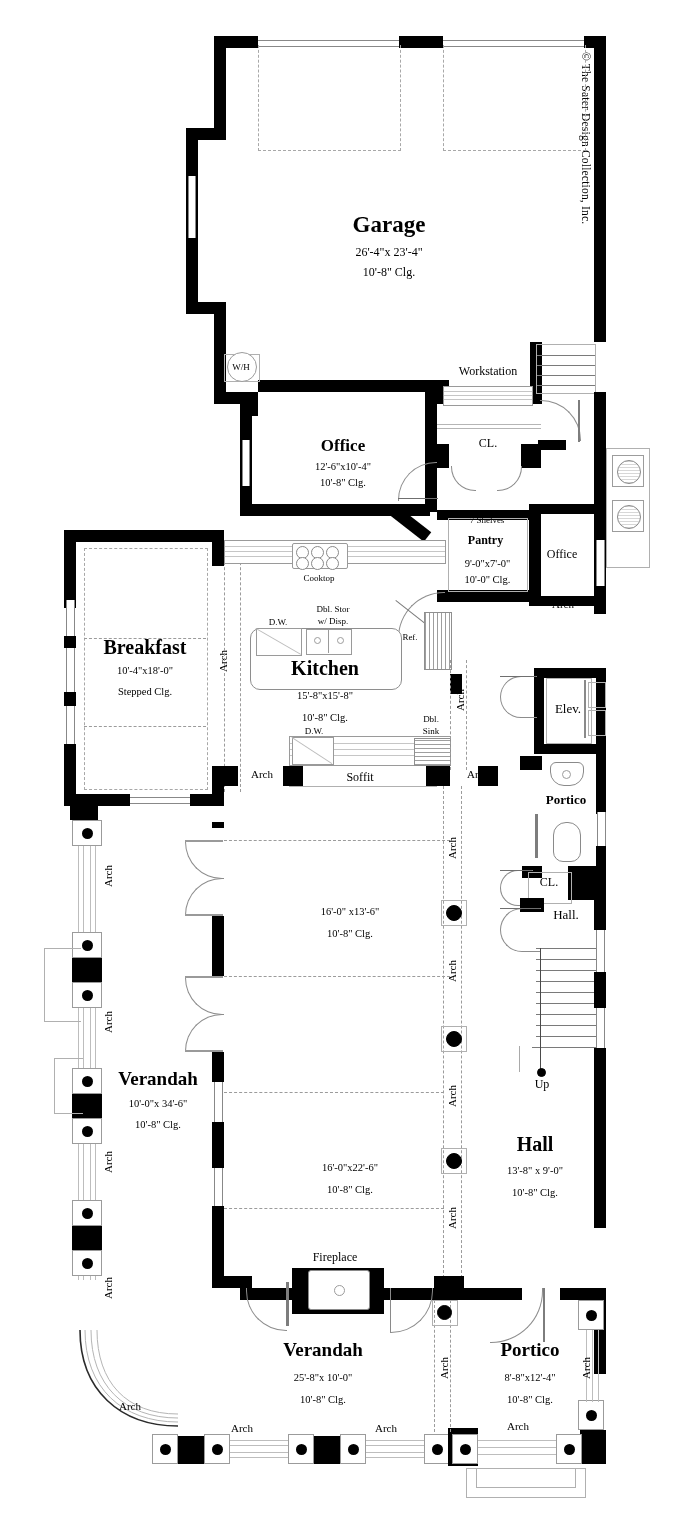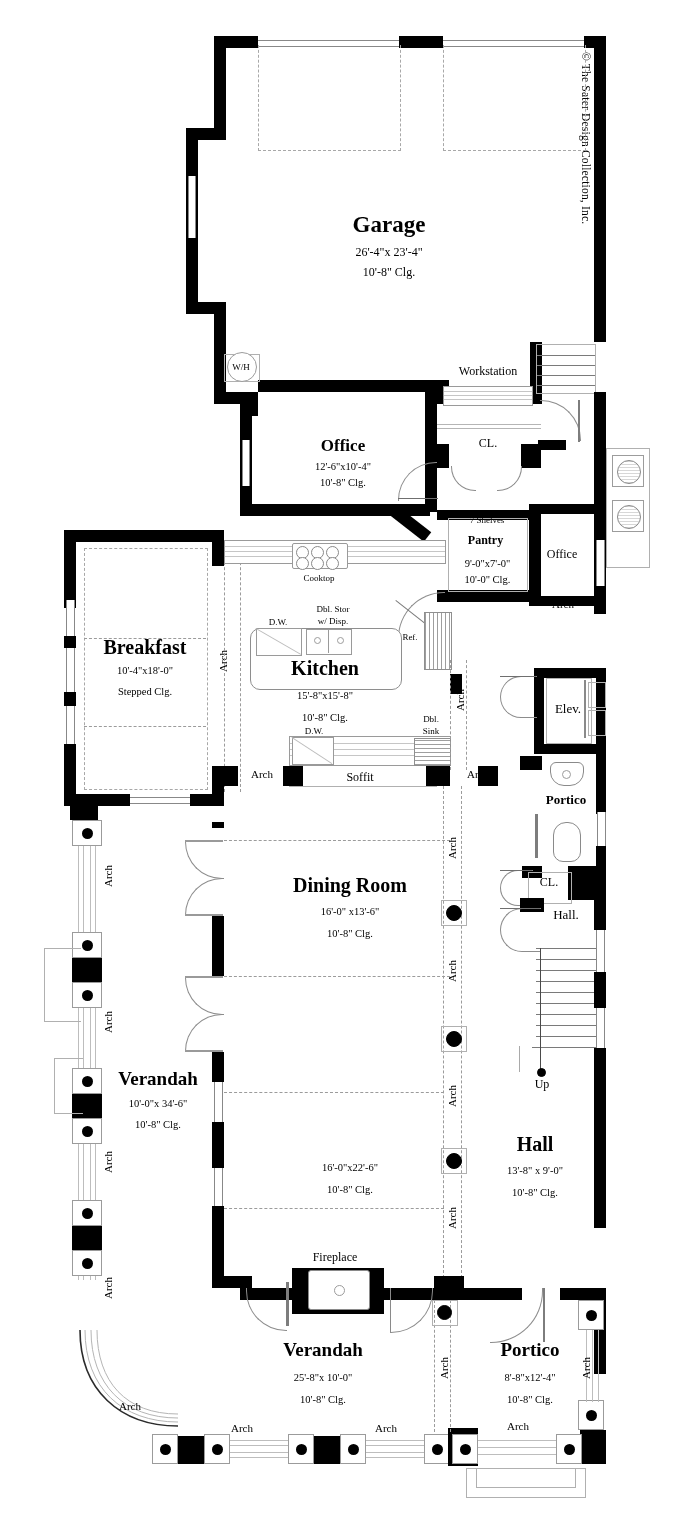--- a/index.html
+++ b/index.html
@@ -326,21 +326,20 @@
   <div class="hair" style="left:185px;top:914px;width:38px;height:2px;"></div>
   <div class="w" style="left:212px;top:916px;width:12px;height:60px;"></div>
   <div class="hair" style="left:185px;top:976px;width:38px;height:2px;"></div>
   <div class="swing" style="left:185px;top:978px;width:38px;height:36px;border-radius:0 0 0 38px;border-top:none;border-right:none;"></div>
   <div class="swing" style="left:185px;top:1014px;width:38px;height:36px;border-radius:38px 0 0 0;border-bottom:none;border-right:none;"></div>
   <div class="hair" style="left:185px;top:1050px;width:38px;height:2px;"></div>
 
   <div class="dash-h" style="left:224px;top:840px;width:226px;"></div>
   <div class="dash-h" style="left:224px;top:976px;width:226px;"></div>
 
-  <div class="lbl rm-name" style="left:250px;top:874px;width:200px;font-size:20px;">Dining Room</div>
   <div class="lbl rm-dim sm" style="left:250px;top:906px;width:200px;">16'-0" x13'-6"</div>
   <div class="lbl rm-dim sm" style="left:250px;top:928px;width:200px;">10'-8" Clg.</div>
 
   <div class="dash-v" style="left:443px;top:786px;height:492px;"></div>
   <div class="dash-v" style="left:461px;top:786px;height:492px;"></div>
   <div class="box-out" style="left:441px;top:900px;width:24px;height:24px;"></div>
   <div class="circ" style="left:446px;top:905px;width:14px;height:14px;background:#000;border-color:#000;"></div>
   <div class="box-out" style="left:441px;top:1026px;width:24px;height:24px;"></div>
   <div class="circ" style="left:446px;top:1031px;width:14px;height:14px;background:#000;border-color:#000;"></div>
   <div class="box-out" style="left:441px;top:1148px;width:24px;height:24px;"></div>

